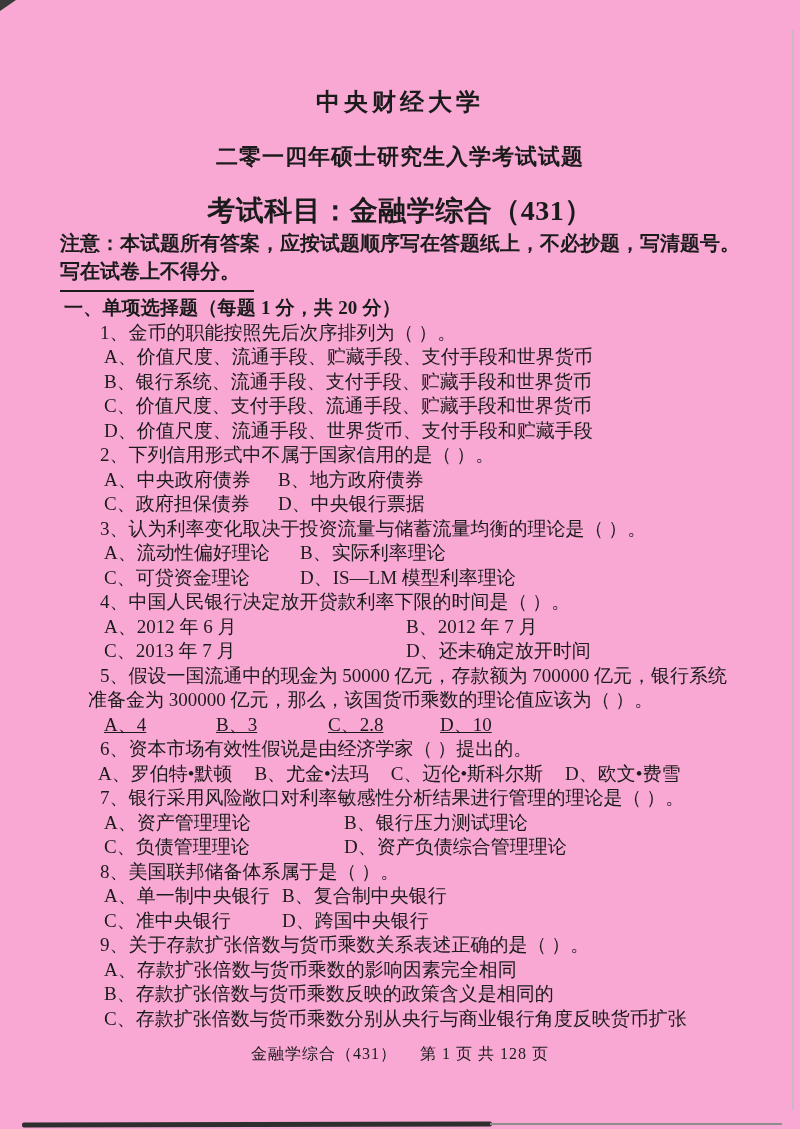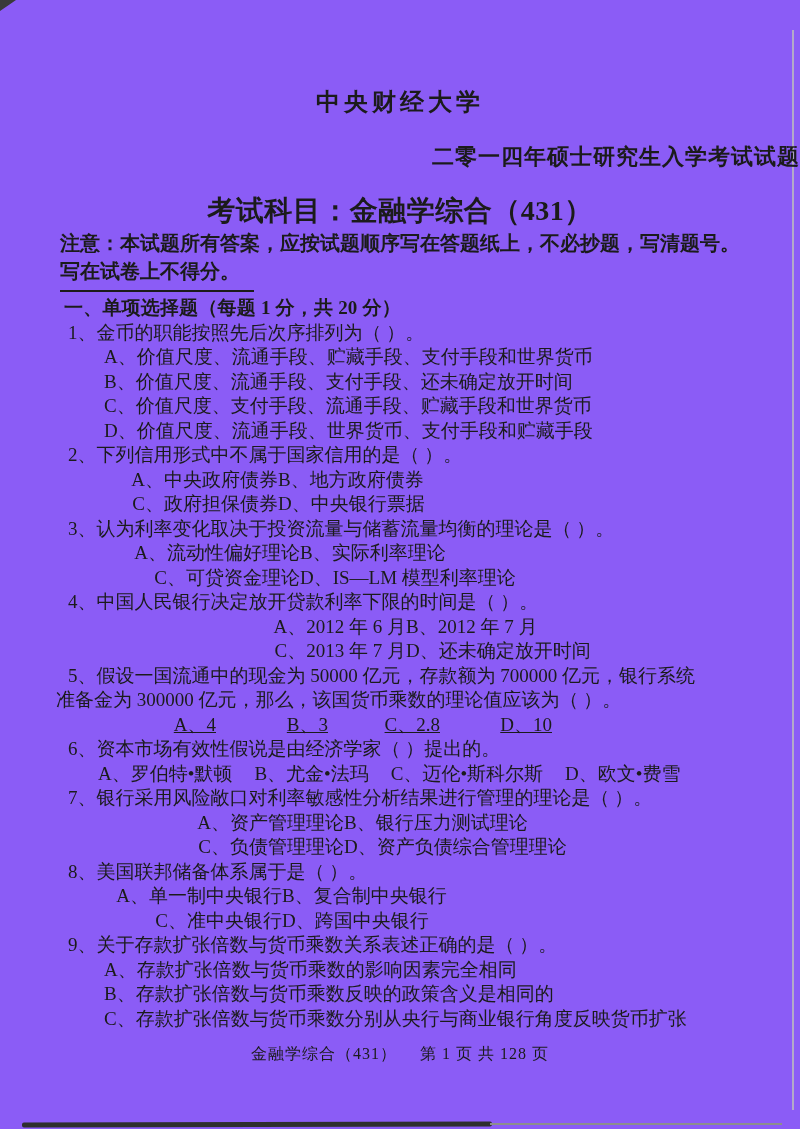--- a/index.html
+++ b/index.html
@@ -4,32 +4,32 @@
 <style>
   * { margin: 0; padding: 0; box-sizing: border-box; }
   html, body { background: #e8e8e8; }
   body { font-family: "Liberation Serif", "DejaVu Serif", serif; }
 
   #page {
     position: relative;
     width: 800px;
     height: 1129px;
     margin: 0 auto;
-    background: #8b5cf6;
+    background: #f9a8d4;
     color: #1b1b1b;
     overflow: hidden;
   }
 
   
   .center-line { position: absolute; left: 0; width: 100%; text-align: center; }
   #university-title {
     top: 86px; font-size: 24px; font-weight: 700; letter-spacing: 4px;
   }
   #exam-title {
-    top: 142px; font-size: 22px; font-weight: 700; letter-spacing: 1px; text-align: right;
+    top: 142px; font-size: 22px; font-weight: 700; letter-spacing: 1px;
   }
   #subject-title {
     top: 192px; font-size: 28px; font-weight: 700; letter-spacing: 0.5px;
   }
 
   #notice {
     position: absolute; top: 229px; left: 60px; width: 690px;
     font-size: 20px; font-weight: 700; line-height: 28px;
   }
   #notice-line2 {
@@ -37,23 +37,23 @@
     border-bottom: 2px solid #1b1b1b;
     padding-bottom: 5px; padding-right: 14px;
   }
 
   
   #content {
     position: absolute; top: 296px; left: 56px; width: 695px;
     font-size: 19px; line-height: 24.5px;
   }
   #section-title { font-weight: 700; padding-left: 8px; letter-spacing: 0.2px; }
-  .stem-line { padding-left: 12px; }
+  .stem-line { padding-left: 12px; margin-left: 32px; }
   .stem-line.cont { padding-left: 0; }
-  .opt-row { display: flex; padding-left: 48px; text-align: right; }
+  .opt-row { display: flex; padding-left: 48px; }
   .opt-cell { display: inline-block; white-space: nowrap; }
 
   
   #q2 .cell0 { width: 174px; }
   #q3 .cell0 { width: 196px; }
   #q4 .cell0 { width: 302px; }
   #q7 .cell0 { width: 240px; }
   #q8 .cell0 { width: 178px; }
   #q5 .opt-cell { width: 112px; text-decoration: underline; }
   #q6 .opt-row { padding-left: 42px; }
@@ -108,21 +108,21 @@
 
   <div id="content">
     <div id="section-title">一、单项选择题（每题 1 分，共 20 分）</div>
     <div id="questions">
         <div class="question" id="q1">
           <div class="stem-line">1、金币的职能按照先后次序排列为（ ）。</div>
           <div class="opt-row">
             <span class="opt-cell cell0">A、价值尺度、流通手段、贮藏手段、支付手段和世界货币</span>
           </div>
           <div class="opt-row">
-            <span class="opt-cell cell0">B、价值尺度、流通手段、支付手段、还未确定放开时间</span>
+            <span class="opt-cell cell0">B、银行系统、流通手段、支付手段、贮藏手段和世界货币</span>
           </div>
           <div class="opt-row">
             <span class="opt-cell cell0">C、价值尺度、支付手段、流通手段、贮藏手段和世界货币</span>
           </div>
           <div class="opt-row">
             <span class="opt-cell cell0">D、价值尺度、流通手段、世界货币、支付手段和贮藏手段</span>
           </div>
         </div>
         <div class="question" id="q2">
           <div class="stem-line">2、下列信用形式中不属于国家信用的是（ ）。</div>

